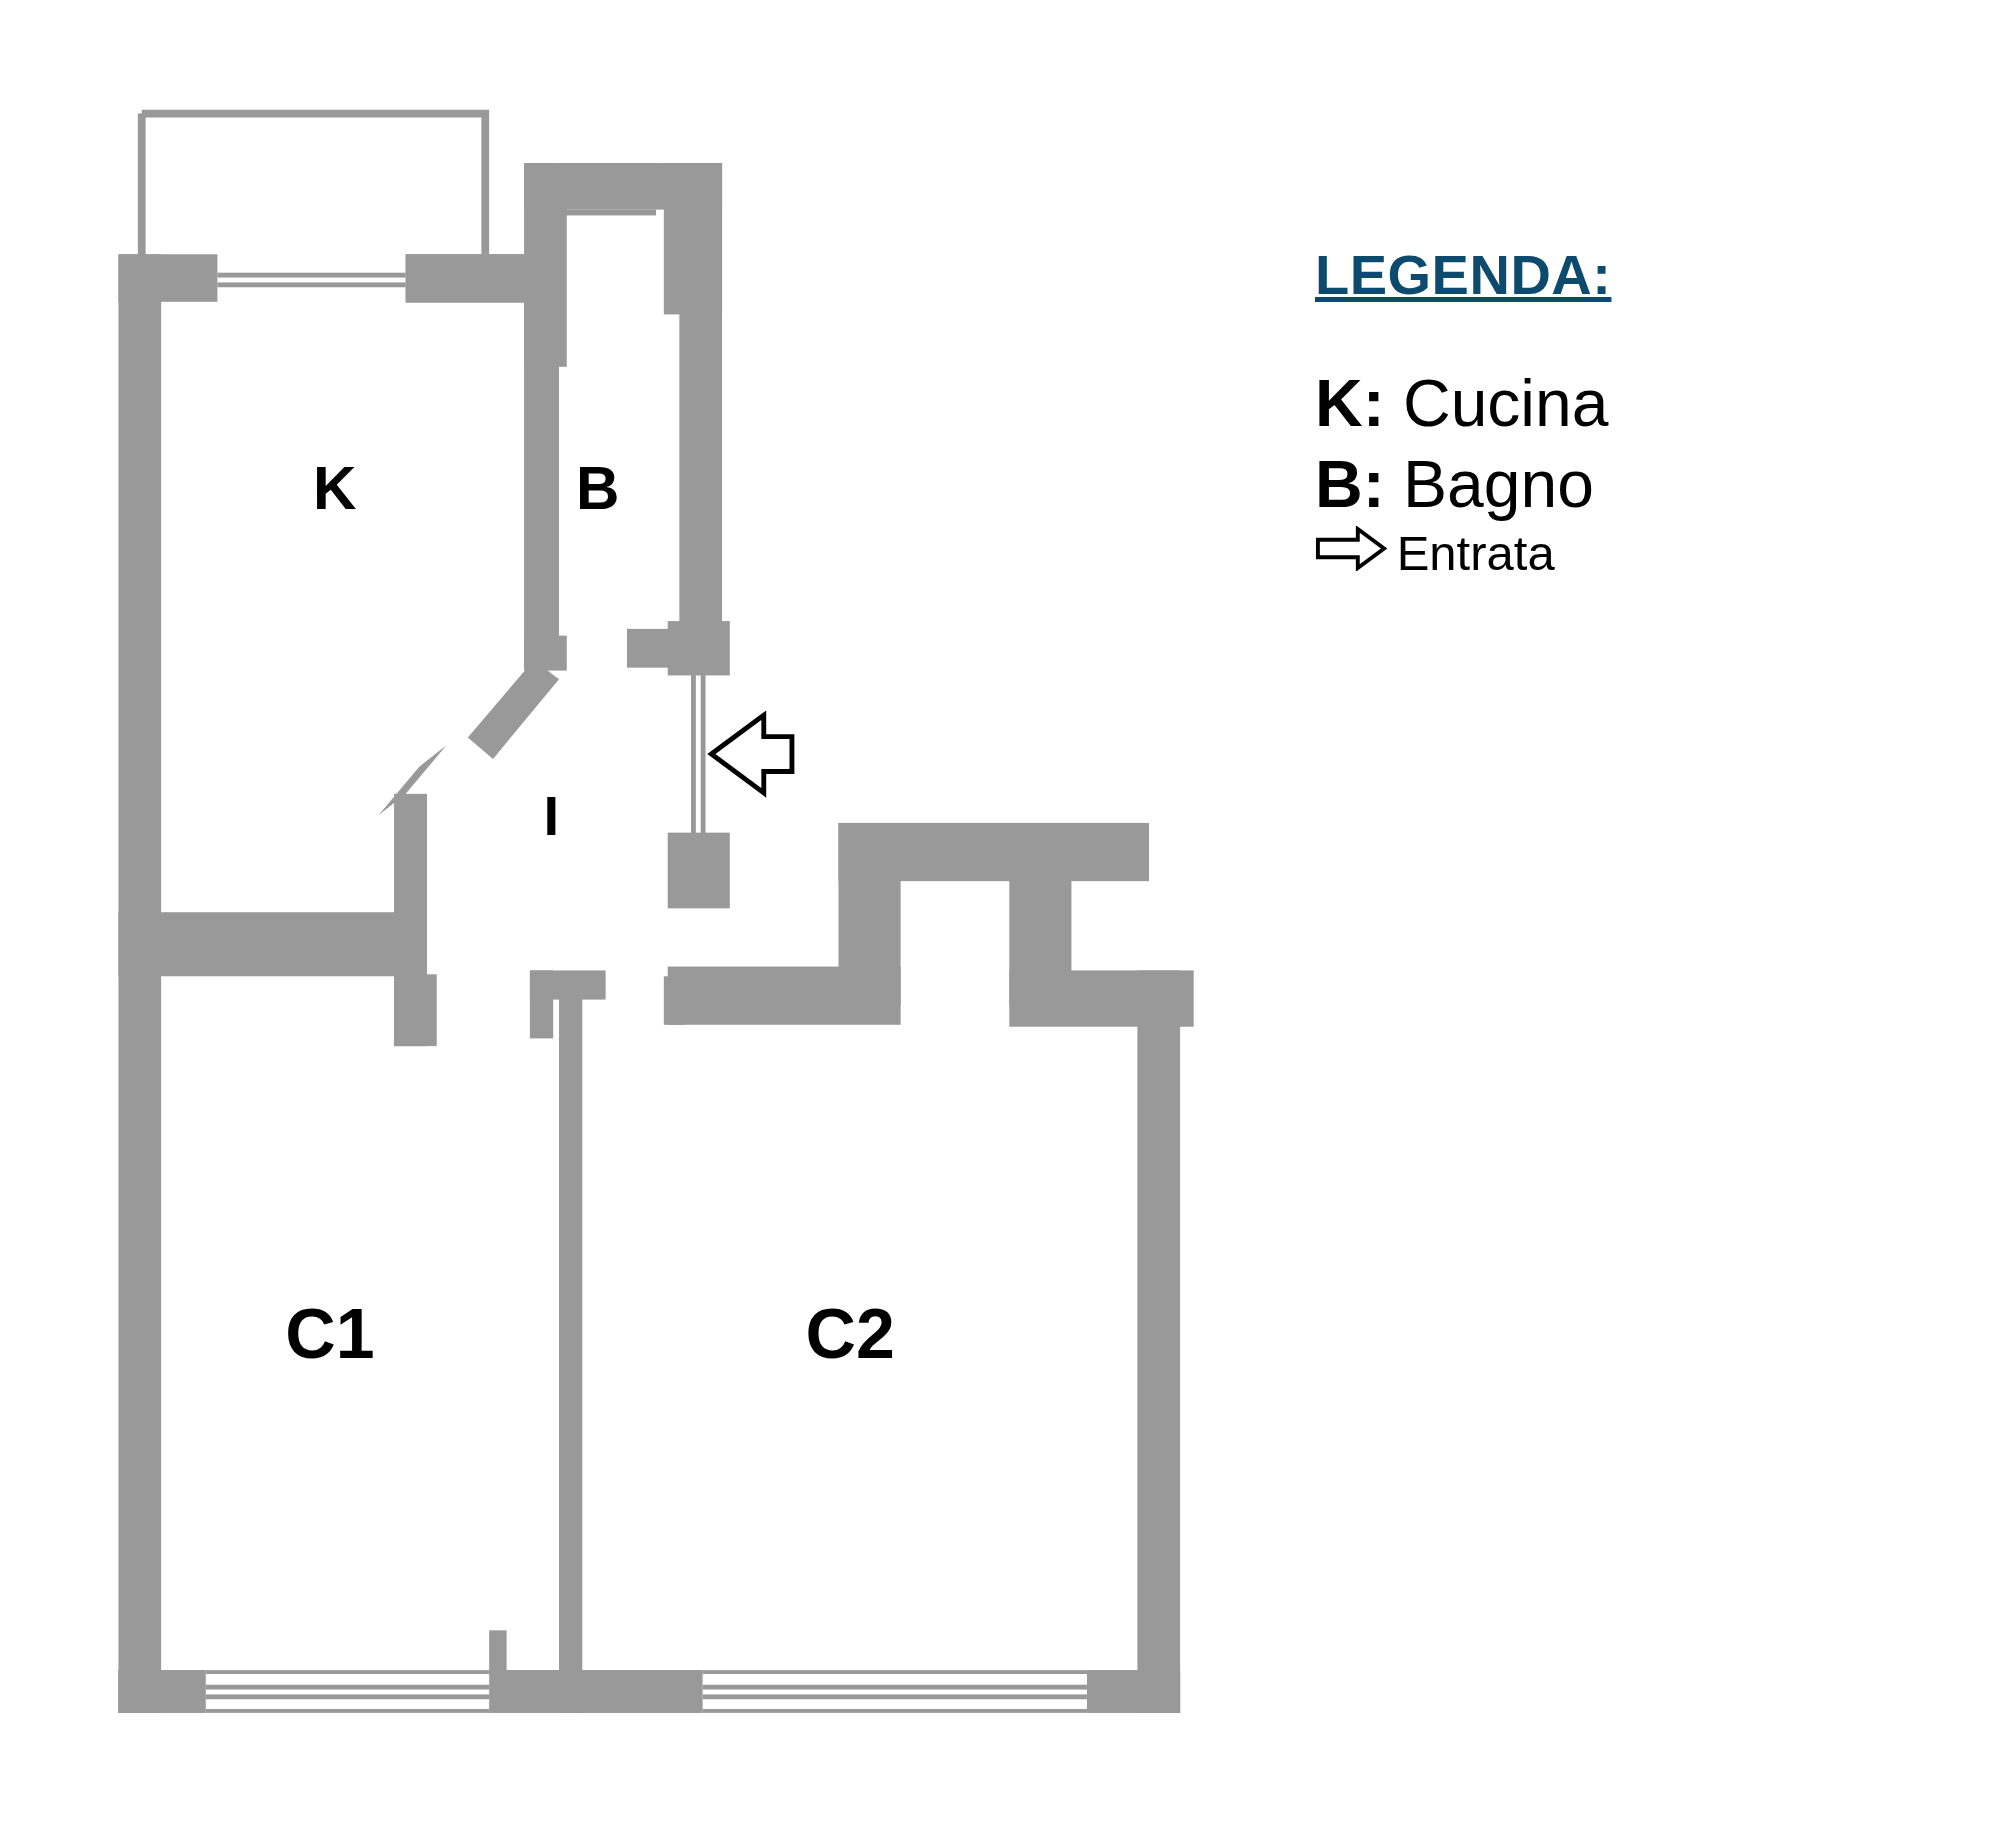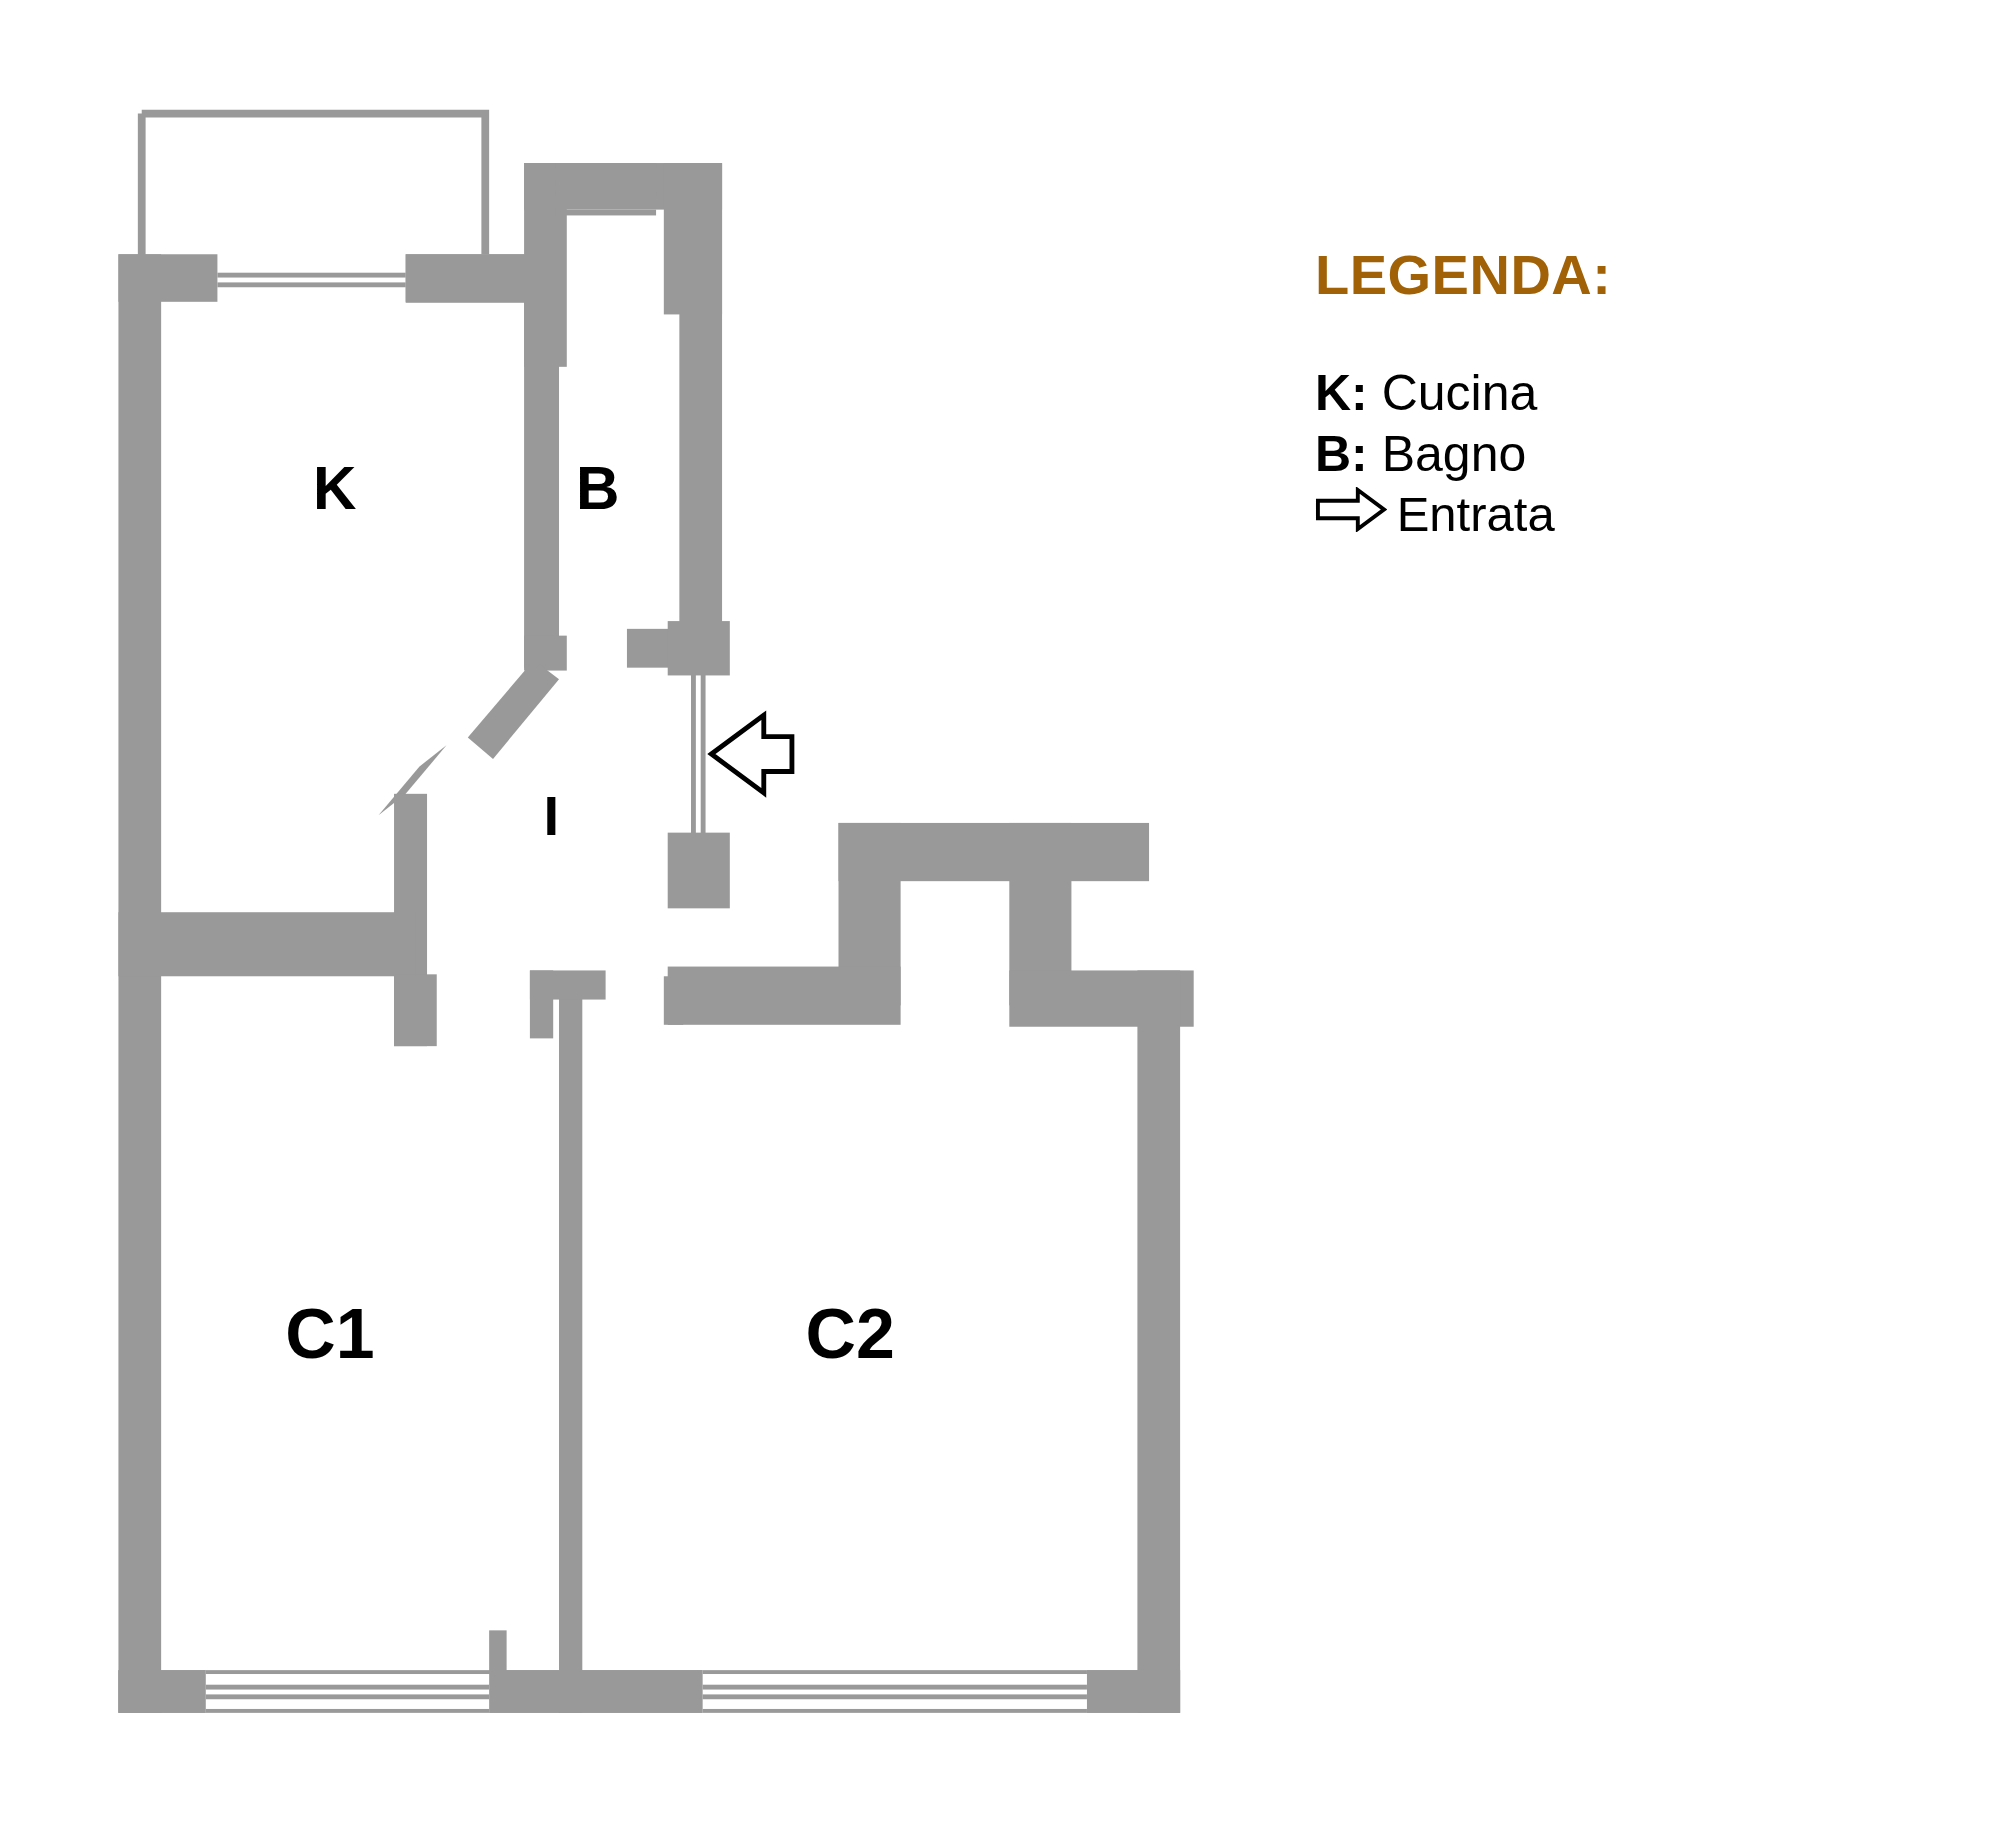--- a/index.html
+++ b/index.html
@@ -38,33 +38,34 @@
   .legend {
     position: absolute;
     left: 1315px;
     top: 247px;
     width: 640px;
   }
   .legend-title {
     font-family: "Liberation Sans", sans-serif;
     font-weight: bold;
     font-size: 56px;
-    color: #a16207;
+    color: #0c4a6e;
     letter-spacing: 0.5px;
     margin: 0 0 60px 0;
     line-height: 1.0;
+    text-decoration: underline;
   }
   .legend-list {
     margin: 0;
     padding: 0;
     list-style: none;
   }
   .legend-row {
     font-family: "Liberation Sans", sans-serif;
-    font-size: 50px;
+    font-size: 66px;
     color: #000000;
     line-height: 1.22;
     white-space: nowrap;
     display: block;
   }
   .legend-key {
     font-weight: bold;
   }
   .legend-desc {
     font-weight: normal;

